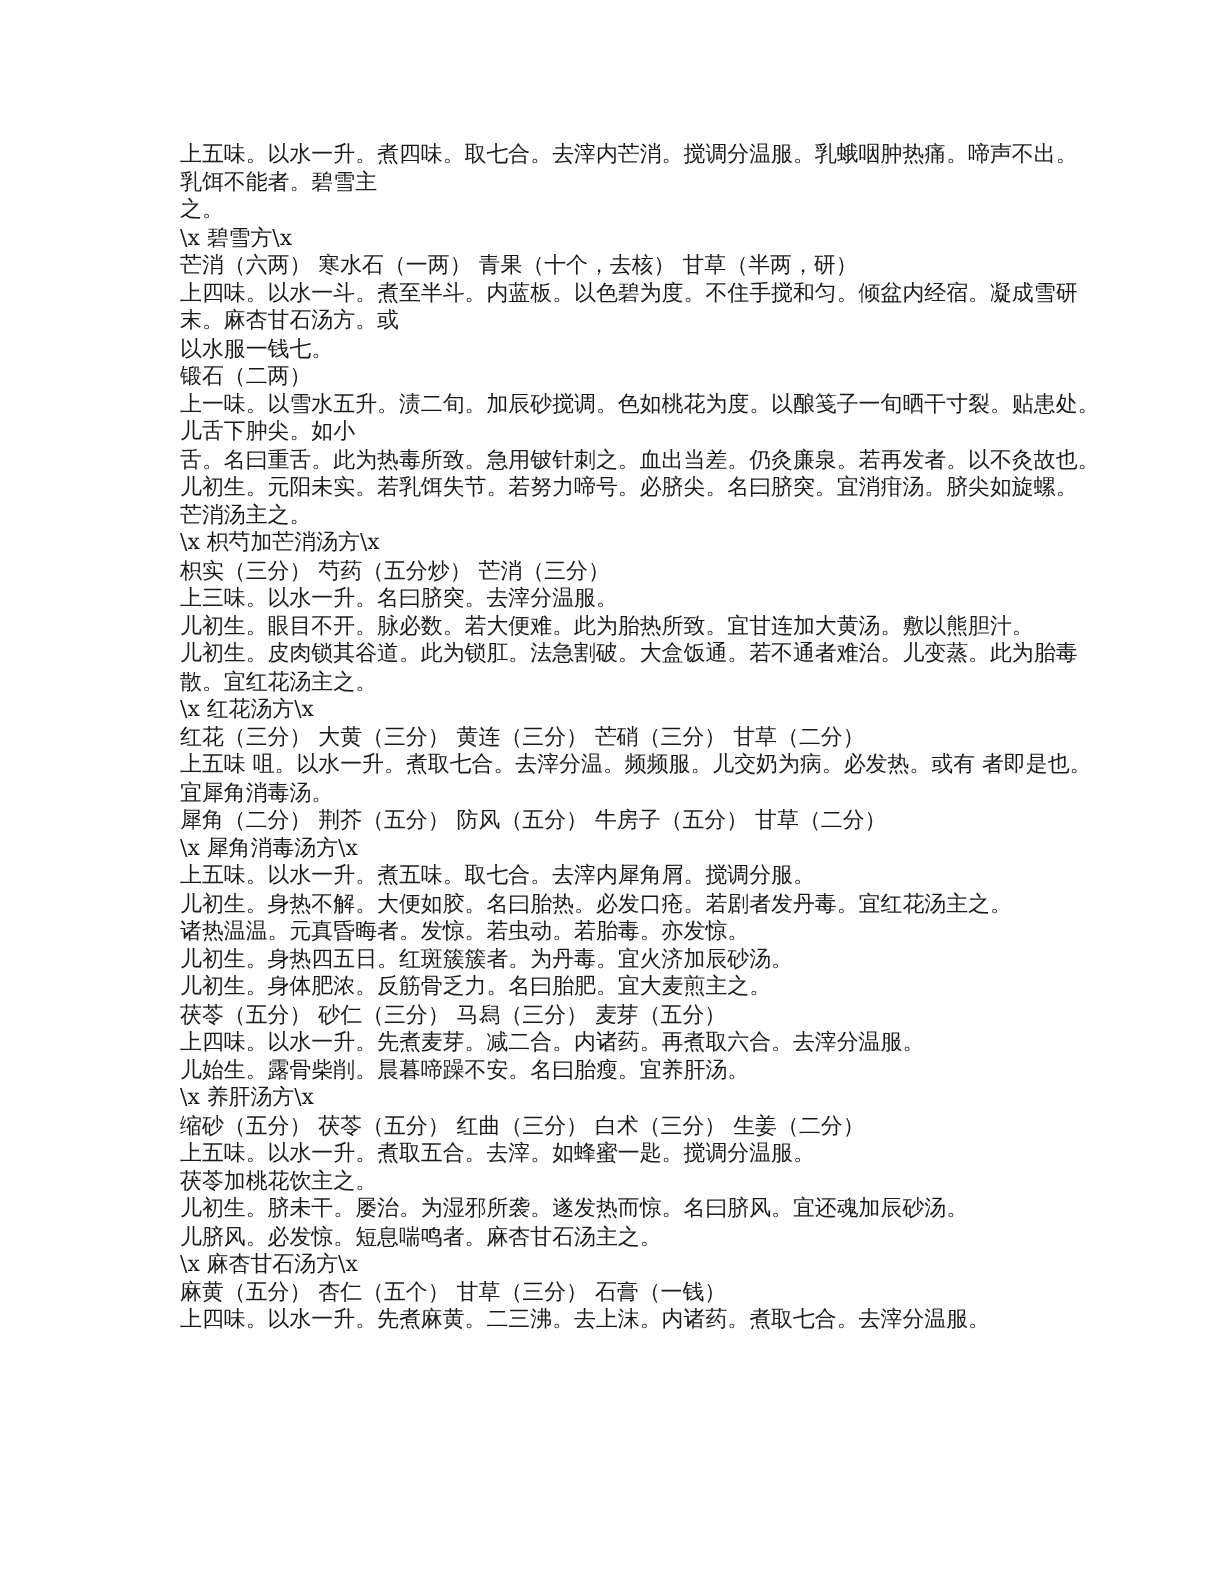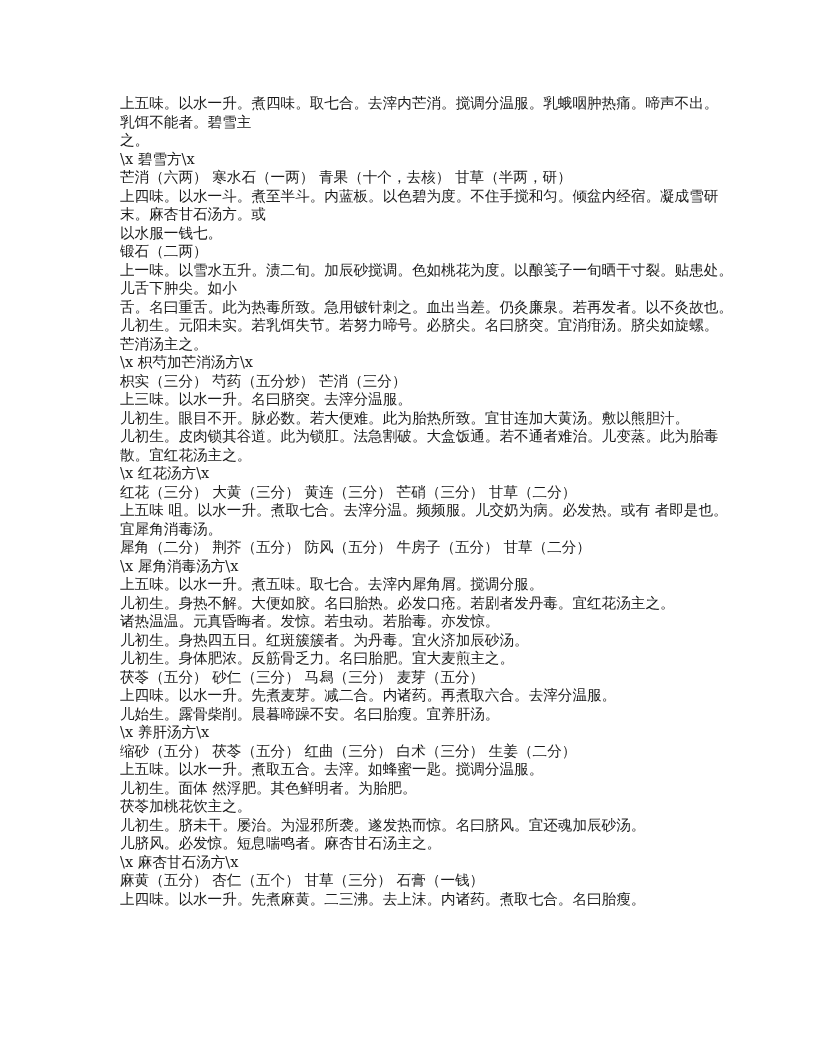--- a/index.html
+++ b/index.html
@@ -50,20 +50,19 @@
   <div class="line">儿初生。身热不解。大便如胶。名曰胎热。必发口疮。若剧者发丹毒。宜红花汤主之。</div>
   <div class="line">诸热温温。元真昏晦者。发惊。若虫动。若胎毒。亦发惊。</div>
   <div class="line">儿初生。身热四五日。红斑簇簇者。为丹毒。宜火济加辰砂汤。</div>
   <div class="line">儿初生。身体肥浓。反筋骨乏力。名曰胎肥。宜大麦煎主之。</div>
   <div class="line">茯苓（五分） 砂仁（三分） 马舄（三分） 麦芽（五分）</div>
   <div class="line">上四味。以水一升。先煮麦芽。减二合。内诸药。再煮取六合。去滓分温服。</div>
   <div class="line">儿始生。露骨柴削。晨暮啼躁不安。名曰胎瘦。宜养肝汤。</div>
   <div class="line">\x 养肝汤方\x</div>
   <div class="line">缩砂（五分） 茯苓（五分） 红曲（三分） 白术（三分） 生姜（二分）</div>
   <div class="line">上五味。以水一升。煮取五合。去滓。如蜂蜜一匙。搅调分温服。</div>
-  <div class="line">儿初生。面体 然浮肥。其色鲜明者。为胎肥。</div>
   <div class="line">茯苓加桃花饮主之。</div>
   <div class="line">儿初生。脐未干。屡治。为湿邪所袭。遂发热而惊。名曰脐风。宜还魂加辰砂汤。</div>
   <div class="line">儿脐风。必发惊。短息喘鸣者。麻杏甘石汤主之。</div>
   <div class="line">\x 麻杏甘石汤方\x</div>
   <div class="line">麻黄（五分） 杏仁（五个） 甘草（三分） 石膏（一钱）</div>
-  <div class="line">上四味。以水一升。先煮麻黄。二三沸。去上沫。内诸药。煮取七合。名曰胎瘦。</div>
+  <div class="line">上四味。以水一升。先煮麻黄。二三沸。去上沫。内诸药。煮取七合。去滓分温服。</div>
 </div>
 
 </body></html>

